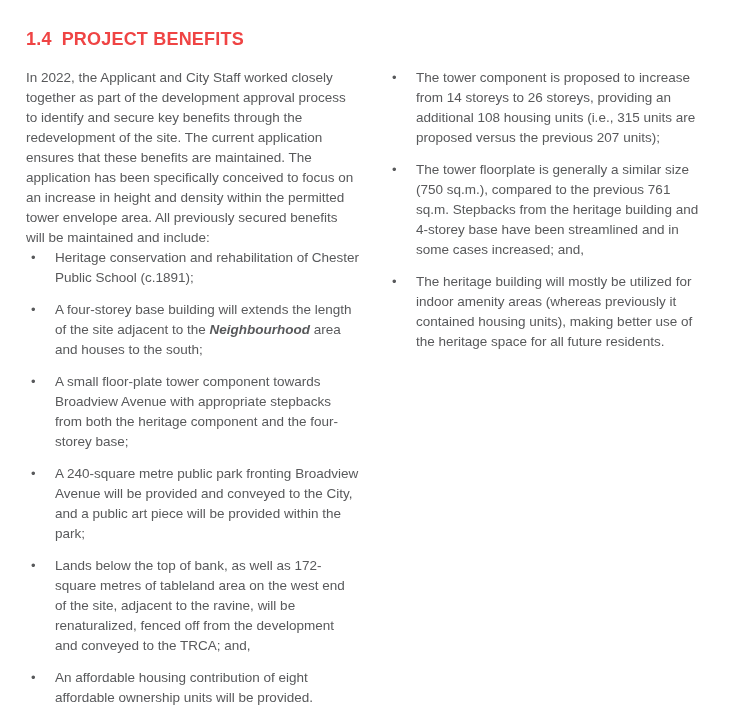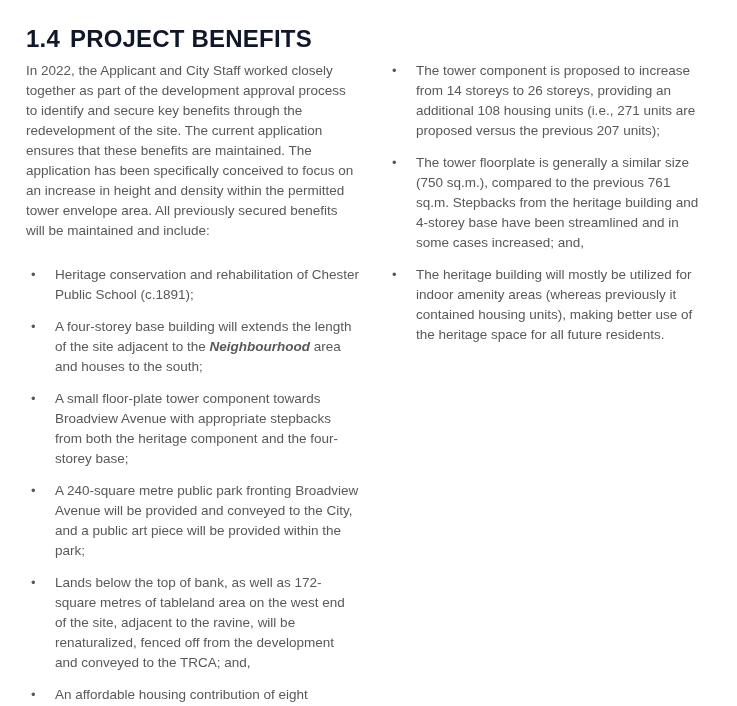--- a/index.html
+++ b/index.html
@@ -9,41 +9,41 @@
     background: #ffffff;
     font-family: "Liberation Sans", "DejaVu Sans", sans-serif;
     overflow: hidden;
   }
   .page {
     width: 737px;
     height: 706px;
     padding: 28px 34px 20px 26px;
   }
   .title {
-    color: #0f172a;
-    font-size: 24px;
+    color: #ef4444;
+    font-size: 18px;
     font-weight: bold;
     letter-spacing: 0.2px;
     line-height: 22px;
-    margin-bottom: 11px;
+    margin-bottom: 18px;
   }
   .title .sec-num { margin-right: 10px; }
   .columns {
     display: flex;
     gap: 28px;
     align-items: flex-start;
   }
   .col {
     color: #58595b;
     font-size: 13.5px;
     line-height: 20px;
   }
   .col-left  { width: 333px; flex: none; }
   .col-right { width: 316px; flex: none; }
-  .intro { margin-bottom: 24px; }
+  .intro { }
   ul.bullets { list-style: none; }
   ul.bullets li {
     display: flex;
     margin-bottom: 12px;
   }
   ul.bullets li:last-child { margin-bottom: 0; }
   .marker {
     flex: none;
     width: 29px;
     padding-left: 5px;
@@ -92,21 +92,21 @@
           <span class="bullet-text">An affordable housing contribution of eight affordable ownership units will be provided.</span>
         </li>
       </ul>
     </div>
 
     <div class="col col-right">
 
       <ul class="bullets">
         <li>
           <span class="marker">•</span>
-          <span class="bullet-text">The tower component is proposed to increase from 14 storeys to 26 storeys, providing an additional 108 housing units (i.e., 271 units are proposed versus the previous 207 units);</span>
+          <span class="bullet-text">The tower component is proposed to increase from 14 storeys to 26 storeys, providing an additional 108 housing units (i.e., 315 units are proposed versus the previous 207 units);</span>
         </li>
         <li>
           <span class="marker">•</span>
           <span class="bullet-text">The tower floorplate is generally a similar size (750 sq.m.), compared to the previous 761 sq.m. Stepbacks from the heritage building and 4-storey base have been streamlined and in some cases increased; and,</span>
         </li>
         <li>
           <span class="marker">•</span>
           <span class="bullet-text">The heritage building will mostly be utilized for indoor amenity areas (whereas previously it contained housing units), making better use of the heritage space for all future residents.</span>
         </li>
       </ul>

